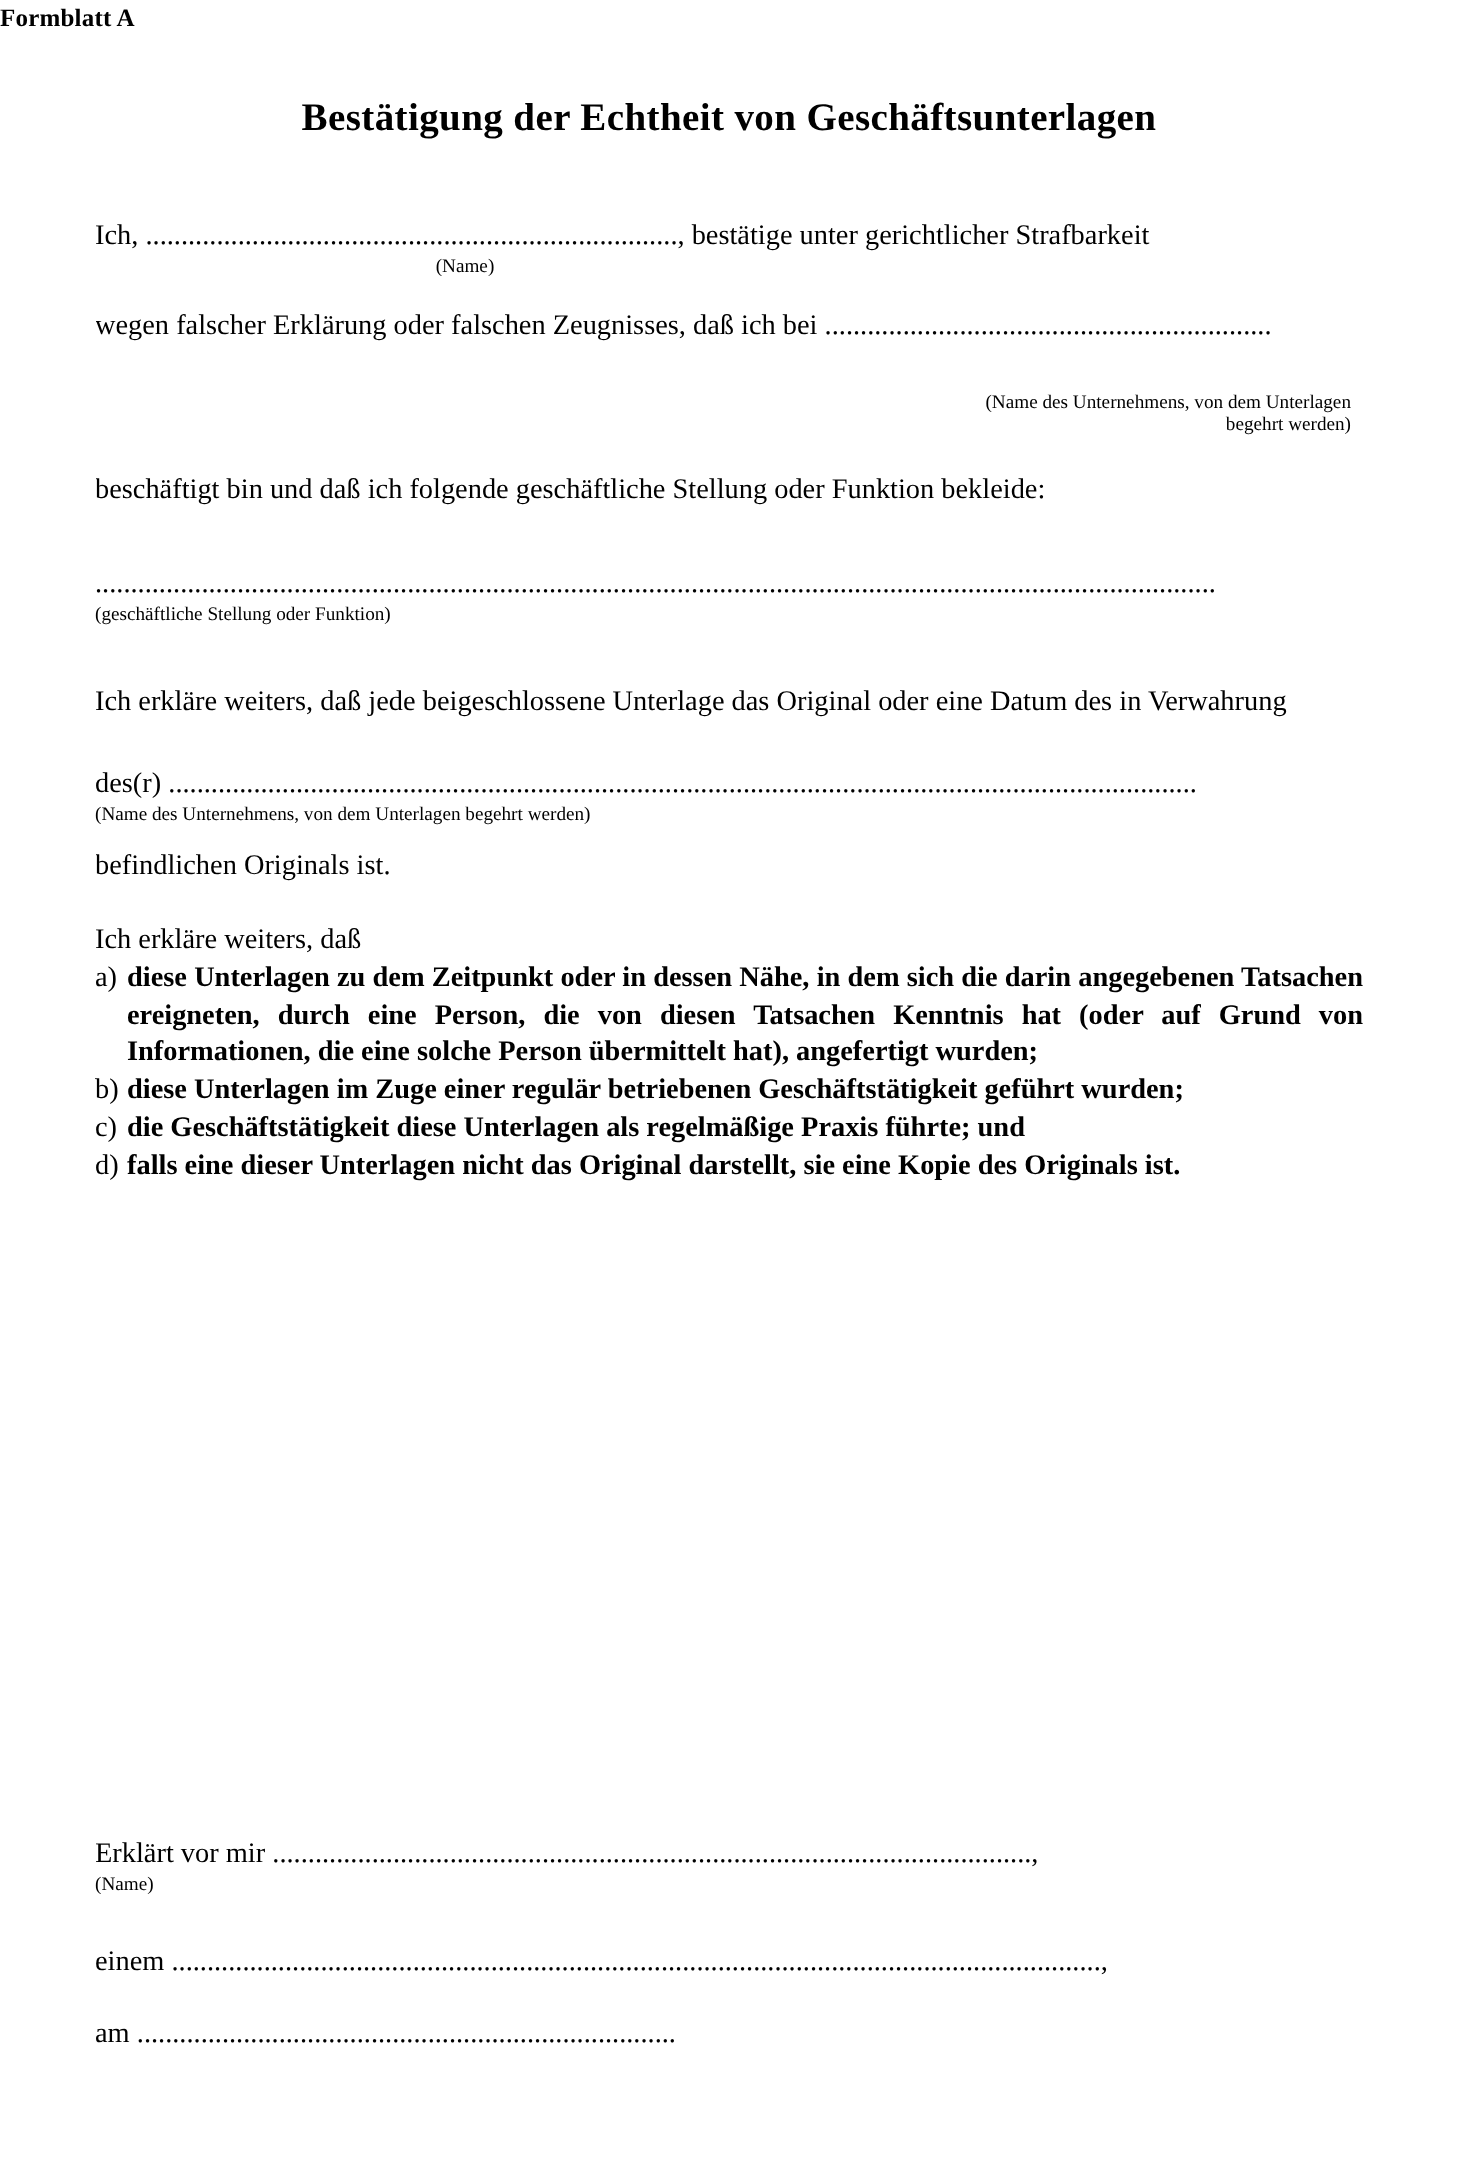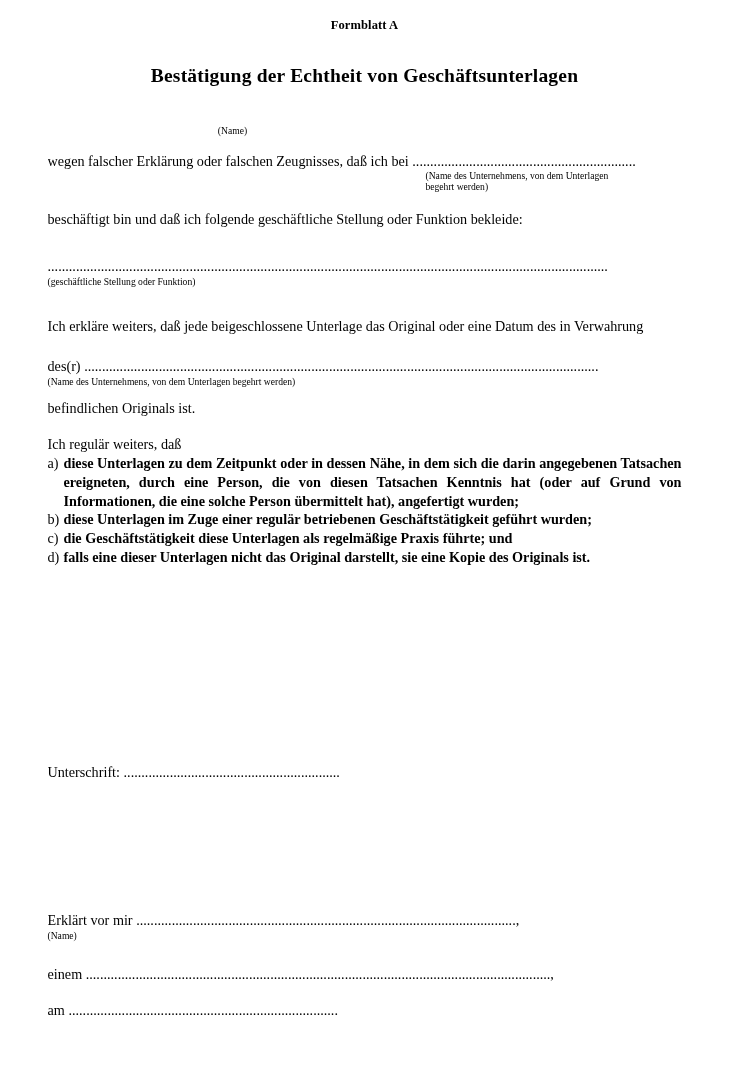--- a/index.html
+++ b/index.html
@@ -16,24 +16,23 @@
     overflow: hidden;
   }
   .page {
     position: relative;
     width: 729px;
     height: 1086px;
     padding: 0;
     box-sizing: border-box;
   }
   .form-label {
-    text-align: center;
     font-weight: bold;
     font-size: 12.5px;
-    margin-top: 18px;
+    margin-top: 2px;
     letter-spacing: 0.1px;
   }
   .doc-title {
     text-align: center;
     font-weight: bold;
     font-size: 19.5px;
     margin-top: 32px;
     letter-spacing: 0.2px;
   }
   .body-area {
@@ -53,25 +52,26 @@
     letter-spacing: 0px;
     font-size: 14.2px;
   }
   .caption-left-name {
     margin-left: 110px;
     width: 150px;
     text-align: center;
     font-size: 9.6px;
   }
   .caption-right {
-    text-align: left;
+    text-align: right;
     font-size: 9.6px;
     width: 250px;
     margin-left: 378px;
     line-height: 1.15;
+    margin-top: 23px;
   }
   .gap-10 { height: 10px; }
   .gap-14 { height: 14px; }
   .gap-18 { height: 18px; }
   .gap-22 { height: 22px; }
   .gap-28 { height: 28px; }
   .list-item {
     display: flex;
     text-align: justify;
   }
@@ -97,20 +97,24 @@
 <body>
 
 <div class="page">
 
   <div class="form-label">Formblatt A</div>
 
   <div class="doc-title">Bestätigung der Echtheit von Geschäftsunterlagen</div>
 
   <div class="body-area">
 
+    <div class="line">
+      <span>Ich,</span>
+      <span class="dots">...........................................................................</span><span>, bestätige unter gerichtlicher Strafbarkeit</span>
+    </div>
     <div class="caption-left-name">(Name)</div>
 
     <div class="gap-14"></div>
 
     <div class="line">
       <span>wegen falscher Erklärung oder falschen Zeugnisses, daß ich bei</span>
       <span class="dots">...............................................................</span>
     </div>
     <div class="caption-right">
       <div>(Name des Unternehmens, von dem Unterlagen</div>
@@ -137,45 +141,41 @@
       <span class="dots">.................................................................................................................................................</span>
     </div>
     <div class="caption-center-wide">(Name des Unternehmens, von dem Unterlagen begehrt werden)</div>
 
     <div class="gap-10"></div>
 
     <div class="line">befindlichen Originals ist.</div>
 
     <div class="gap-18"></div>
 
-    <div class="line">Ich regulär weiters, daß</div>
+    <div class="line">Ich erkläre weiters, daß</div>
 
     <div class="list-item">
       <span class="list-marker">a)</span>
       <span class="list-text">diese Unterlagen zu dem Zeitpunkt oder in dessen Nähe, in dem sich die darin angegebenen Tatsachen ereigneten, durch eine Person, die von diesen Tatsachen Kenntnis hat (oder auf Grund von Informationen, die eine solche Person übermittelt hat), angefertigt wurden;</span>
     </div>
     <div class="list-item">
       <span class="list-marker">b)</span>
       <span class="list-text">diese Unterlagen im Zuge einer regulär betriebenen Geschäftstätigkeit geführt wurden;</span>
     </div>
     <div class="list-item">
       <span class="list-marker">c)</span>
       <span class="list-text">die Geschäftstätigkeit diese Unterlagen als regelmäßige Praxis führte; und</span>
     </div>
     <div class="list-item">
       <span class="list-marker">d)</span>
       <span class="list-text">falls eine dieser Unterlagen nicht das Original darstellt, sie eine Kopie des Originals ist.</span>
     </div>
 
     <div class="spacer-big"></div>
 
-    <div class="line">
-      <span>Unterschrift:</span>
-      <span class="dots">.............................................................</span>
-    </div>
 
     <div class="gap-18"></div>
 
 
     <div class="spacer-mid"></div>
 
     <div class="line">
       <span>Erklärt vor mir</span>
       <span class="dots">...........................................................................................................,</span>
     </div>

